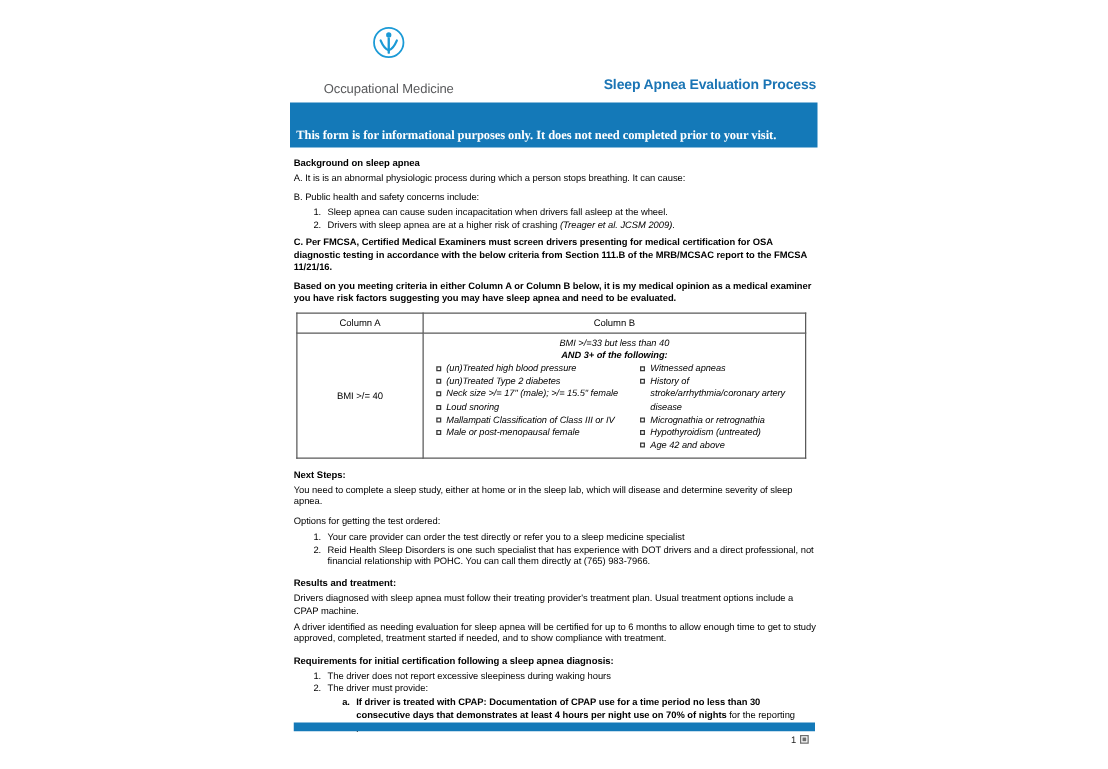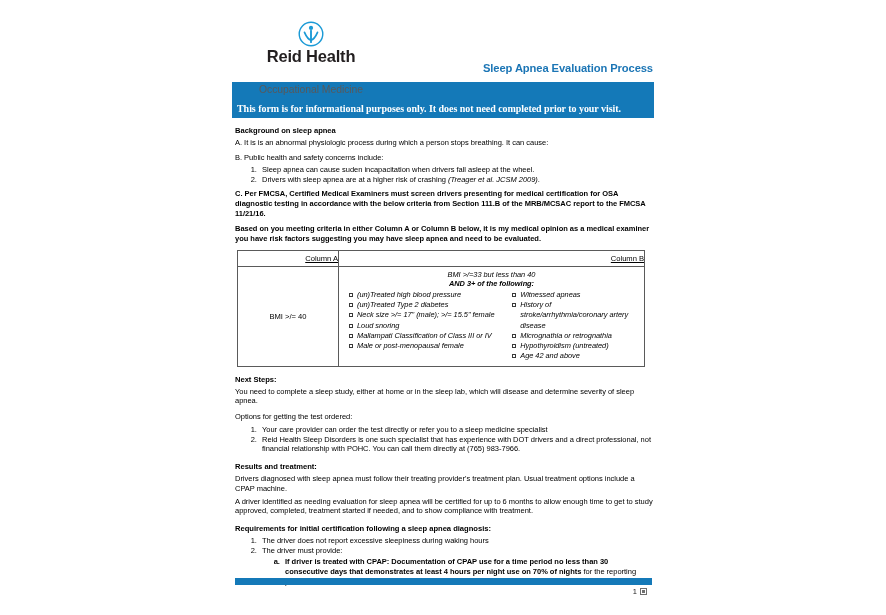--- a/index.html
+++ b/index.html
@@ -139,25 +139,24 @@
     width: 408px;
     margin: 6px 0 0 2px;
     table-layout: fixed;
   }
   table.criteria td, table.criteria th {
     border: 1px solid #5a5a5a;
     vertical-align: middle;
     font-weight: normal;
   }
   .col-a-head, .col-b-head {
-    text-align: right;
+    text-align: center;
     font-size: 7.6px;
     padding: 3px 0 3px 0;
     letter-spacing: -0.02px;
-    text-decoration: underline;
   }
   .col-a-cell {
     text-align: center;
     font-size: 7.6px;
     letter-spacing: -0.02px;
   }
   .col-b-cell {
     padding: 3px 4px 4px 4px;
     font-style: italic;
   }
@@ -238,21 +237,20 @@
   <div class="masthead">
 
     <div class="logo-block">
       <svg class="logo-mark" viewBox="0 0 64 64">
         <circle cx="32" cy="32" r="29" fill="none" stroke="#1b9ad6" stroke-width="3.5"></circle>
         <circle cx="32" cy="17" r="5.2" fill="#1b9ad6"></circle>
         <path d="M32 24 L32 52" stroke="#1b9ad6" stroke-width="4.6" stroke-linecap="round"></path>
         <path d="M16 28 C22 42, 27 46, 32 47" fill="none" stroke="#1b9ad6" stroke-width="4.2" stroke-linecap="round"></path>
         <path d="M48 28 C42 42, 37 46, 32 47" fill="none" stroke="#1b9ad6" stroke-width="4.2" stroke-linecap="round"></path>
       </svg>
-      <div class="logo-name">Reid Health</div>
       <div class="logo-sub">Occupational Medicine</div>
     </div>
 
     <div class="doc-title">Sleep Apnea Evaluation Process</div>
   </div>
 
   <div class="notice-bar">This form is for informational purposes only. It does not need completed prior to your visit.</div>
 
   <div class="body-wrap">
 

